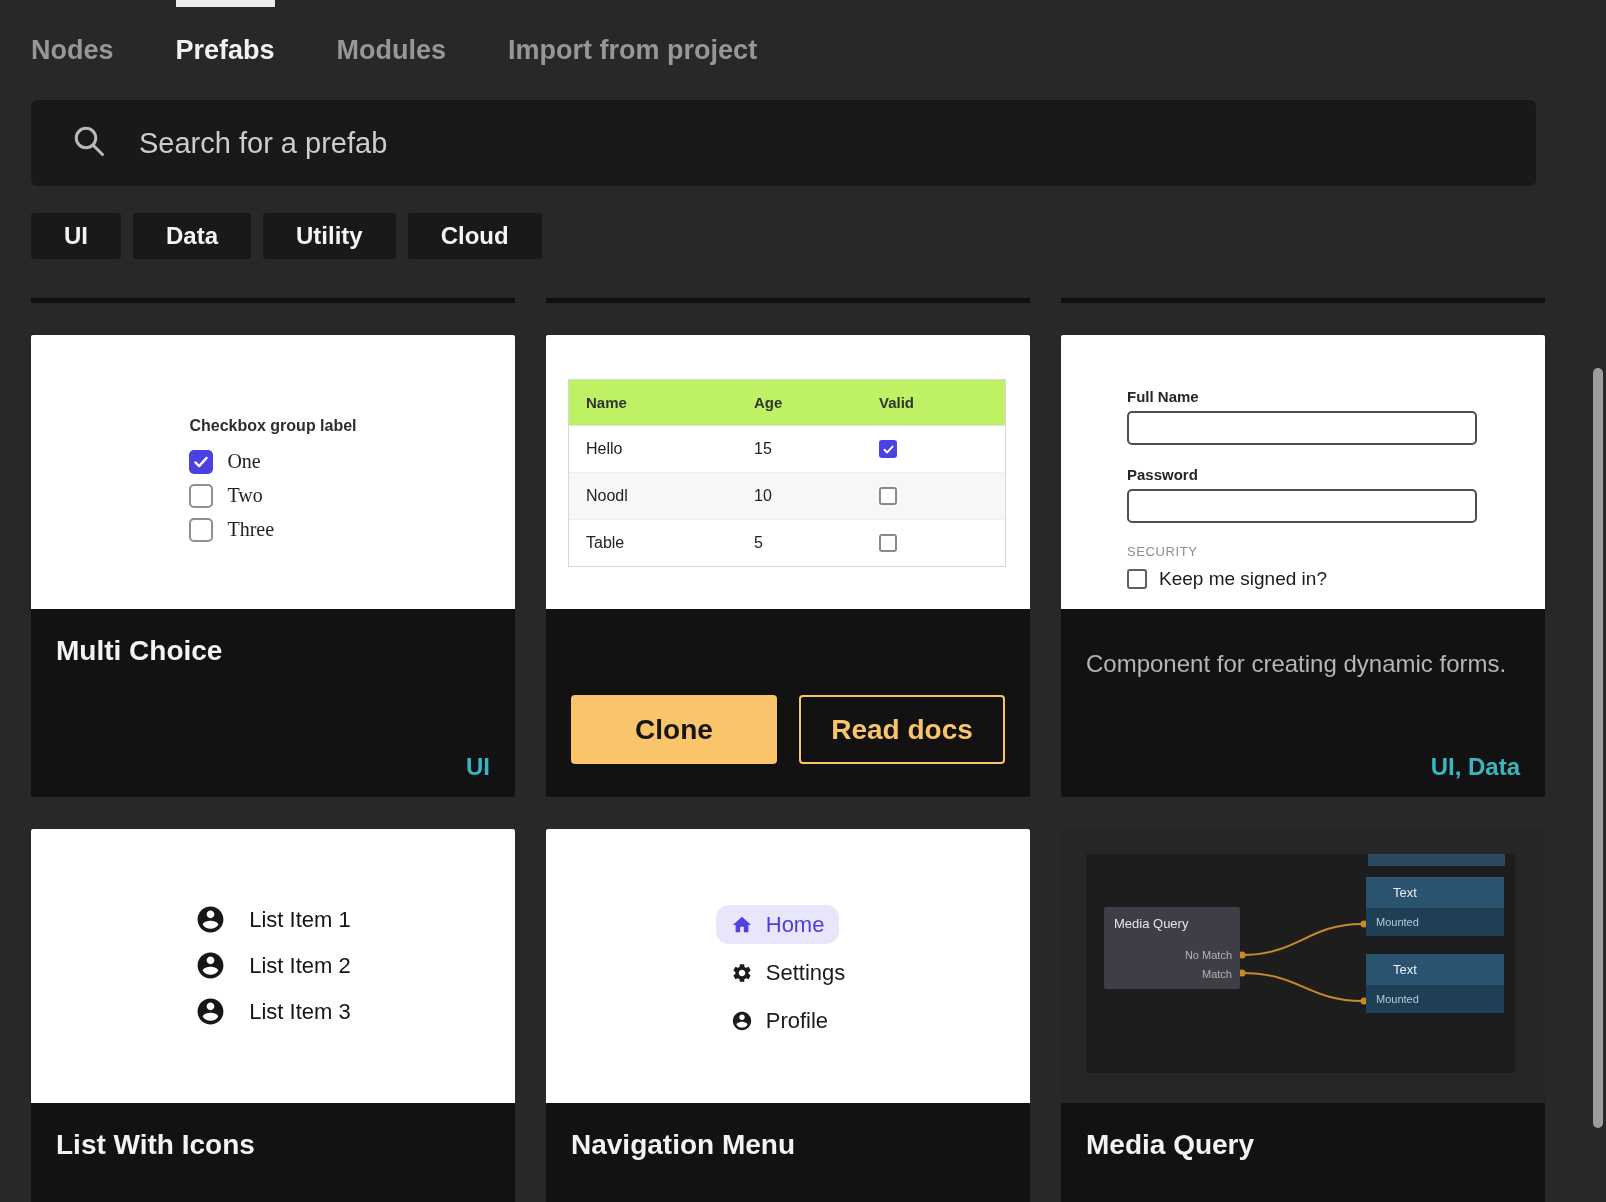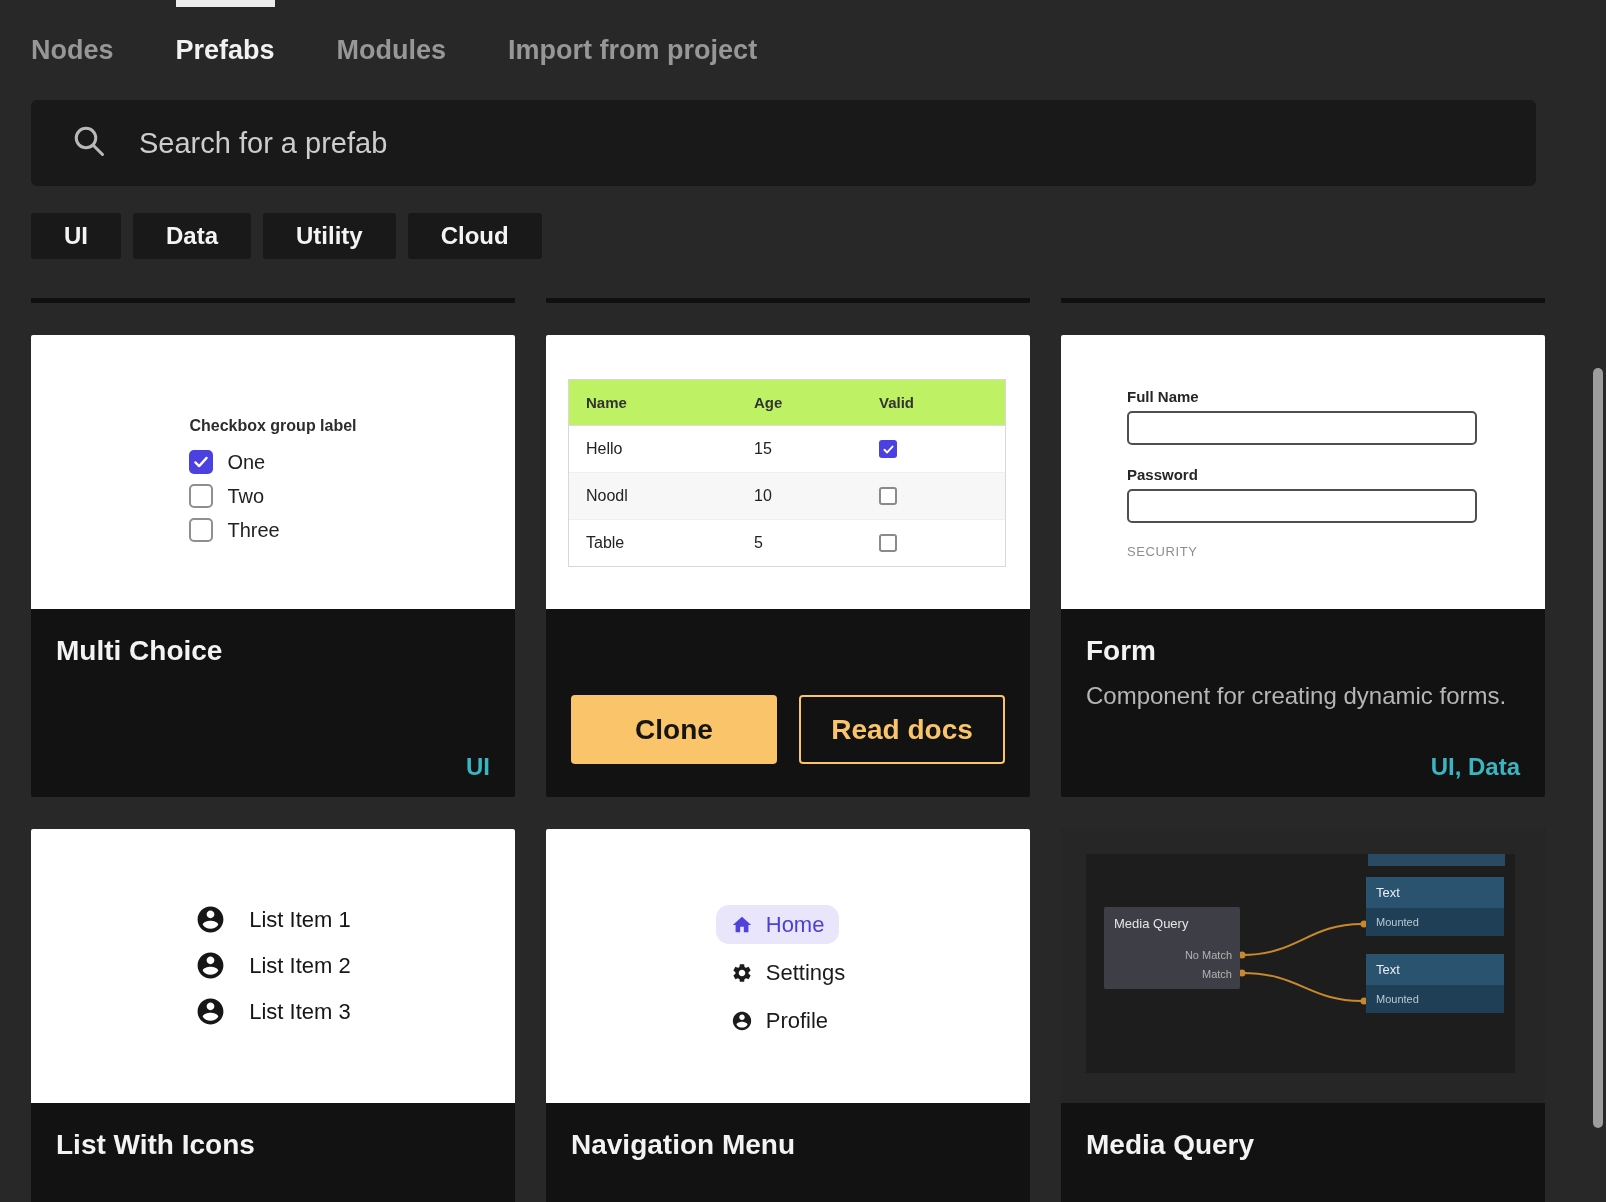--- a/index.html
+++ b/index.html
@@ -33,21 +33,21 @@
   .preview{height:274px;background:#ffffff;position:relative;overflow:hidden;flex:none;}
   .info{flex:1;position:relative;padding:26px 25px 0;}
   .title{font-size:28px;font-weight:700;color:#f3f3f3;}
   .desc{font-size:24px;color:#b5b5b5;margin-top:14px;line-height:1.22;}
   .tag{position:absolute;right:25px;bottom:16px;color:#3ab5c2;font-size:24px;font-weight:700;}
 
   
   .mc-wrap{display:flex;justify-content:center;}
   .mc{margin-top:82px;}
   .mc-label{font-size:16px;font-weight:700;color:#2d2d2d;margin-bottom:15px;}
-  .cb-row{display:flex;align-items:center;gap:14px;margin-bottom:10px;}
+  .cb-row{display:flex;align-items:flex-start;gap:14px;margin-bottom:10px;font-family:Liberation Serif, serif;}
   .cb{width:24px;height:24px;border-radius:5px;box-sizing:border-box;flex:none;}
   .cb.checked{background:#4b41e0;display:flex;align-items:center;justify-content:center;}
   .cb.un{background:#fff;border:2px solid #8f8f8f;}
   .cb-text{font-size:20px;color:#1f1f1f;}
 
   
   .tbl{position:absolute;left:22px;top:44px;width:438px;border:1px solid #d8d8d8;background:#fff;box-sizing:border-box;}
   .tbl-head,.tbl-row{display:grid;grid-template-columns:168px 125px 1fr;padding-left:17px;align-items:center;}
   .tbl-head{height:45px;background:#bef264;border-bottom:1px solid #dddddd;font-size:15px;font-weight:700;color:#333;}
   .tbl-row{height:46px;font-size:16px;color:#222;border-bottom:1px solid #efefef;}
@@ -86,21 +86,21 @@
   .nav-item.active svg{fill:#5143d9;}
 
   
   .mediap{background:#262626;}
   .shot{position:absolute;left:25px;top:25px;width:429px;height:219px;background:#1d1d1d;overflow:hidden;}
   .partial-node{position:absolute;left:282px;top:0;width:137px;height:12px;background:#2a4a63;}
   .mq-node{position:absolute;left:18px;top:53px;width:136px;height:82px;background:#3e3e46;border-radius:2px;}
   .mq-title{font-size:13px;color:#e6e6e6;padding:9px 0 0 10px;}
   .mq-outs{position:absolute;right:8px;top:39px;text-align:right;font-size:11px;color:#b3b3b3;line-height:19px;}
   .t-node{position:absolute;left:280px;width:138px;}
-  .t-title{height:31px;background:#2a536f;color:#e9eef2;font-size:13px;display:flex;align-items:center;padding-left:10px;}
+  .t-title{height:31px;background:#2a536f;color:#e9eef2;font-size:13px;display:flex;align-items:center;padding-left:27px;}
   .t-port{height:28px;background:#1e3f56;color:#b9c8d4;font-size:11px;display:flex;align-items:center;padding-left:10px;}
   .t-a{top:23px;}
   .t-b{top:100px;}
   .wires{position:absolute;left:0;top:0;}
 
   
   .scroll-thumb{position:absolute;right:3px;top:368px;width:10px;height:760px;background:#9d9d9d;border-radius:5px;cursor:pointer;}
 </style>
 </head>
 <body>
@@ -203,24 +203,27 @@
     </div>
 
     <div class="card">
       <div class="preview">
         <div class="formp">
           <div class="f-label">Full Name</div>
           <input class="f-input" type="text" style="">
           <div class="f-label">Password</div>
           <input class="f-input" type="password" style="">
           <div class="f-sec">SECURITY</div>
-        </div>
-      </div>
-      <div class="info">
-        <div class="title">Form</div>
+          <div class="f-check">
+            <span class="f-cb"></span>
+            <span>Keep me signed in?</span>
+          </div>
+        </div>
+      </div>
+      <div class="info">
         <div class="desc">Component for creating dynamic forms.</div>
         <div class="tag">UI, Data</div>
       </div>
     </div>
 
     <div class="card">
       <div class="preview">
         <div class="listp">
           <div class="li-row">
             <svg viewBox="0 0 24 24">

